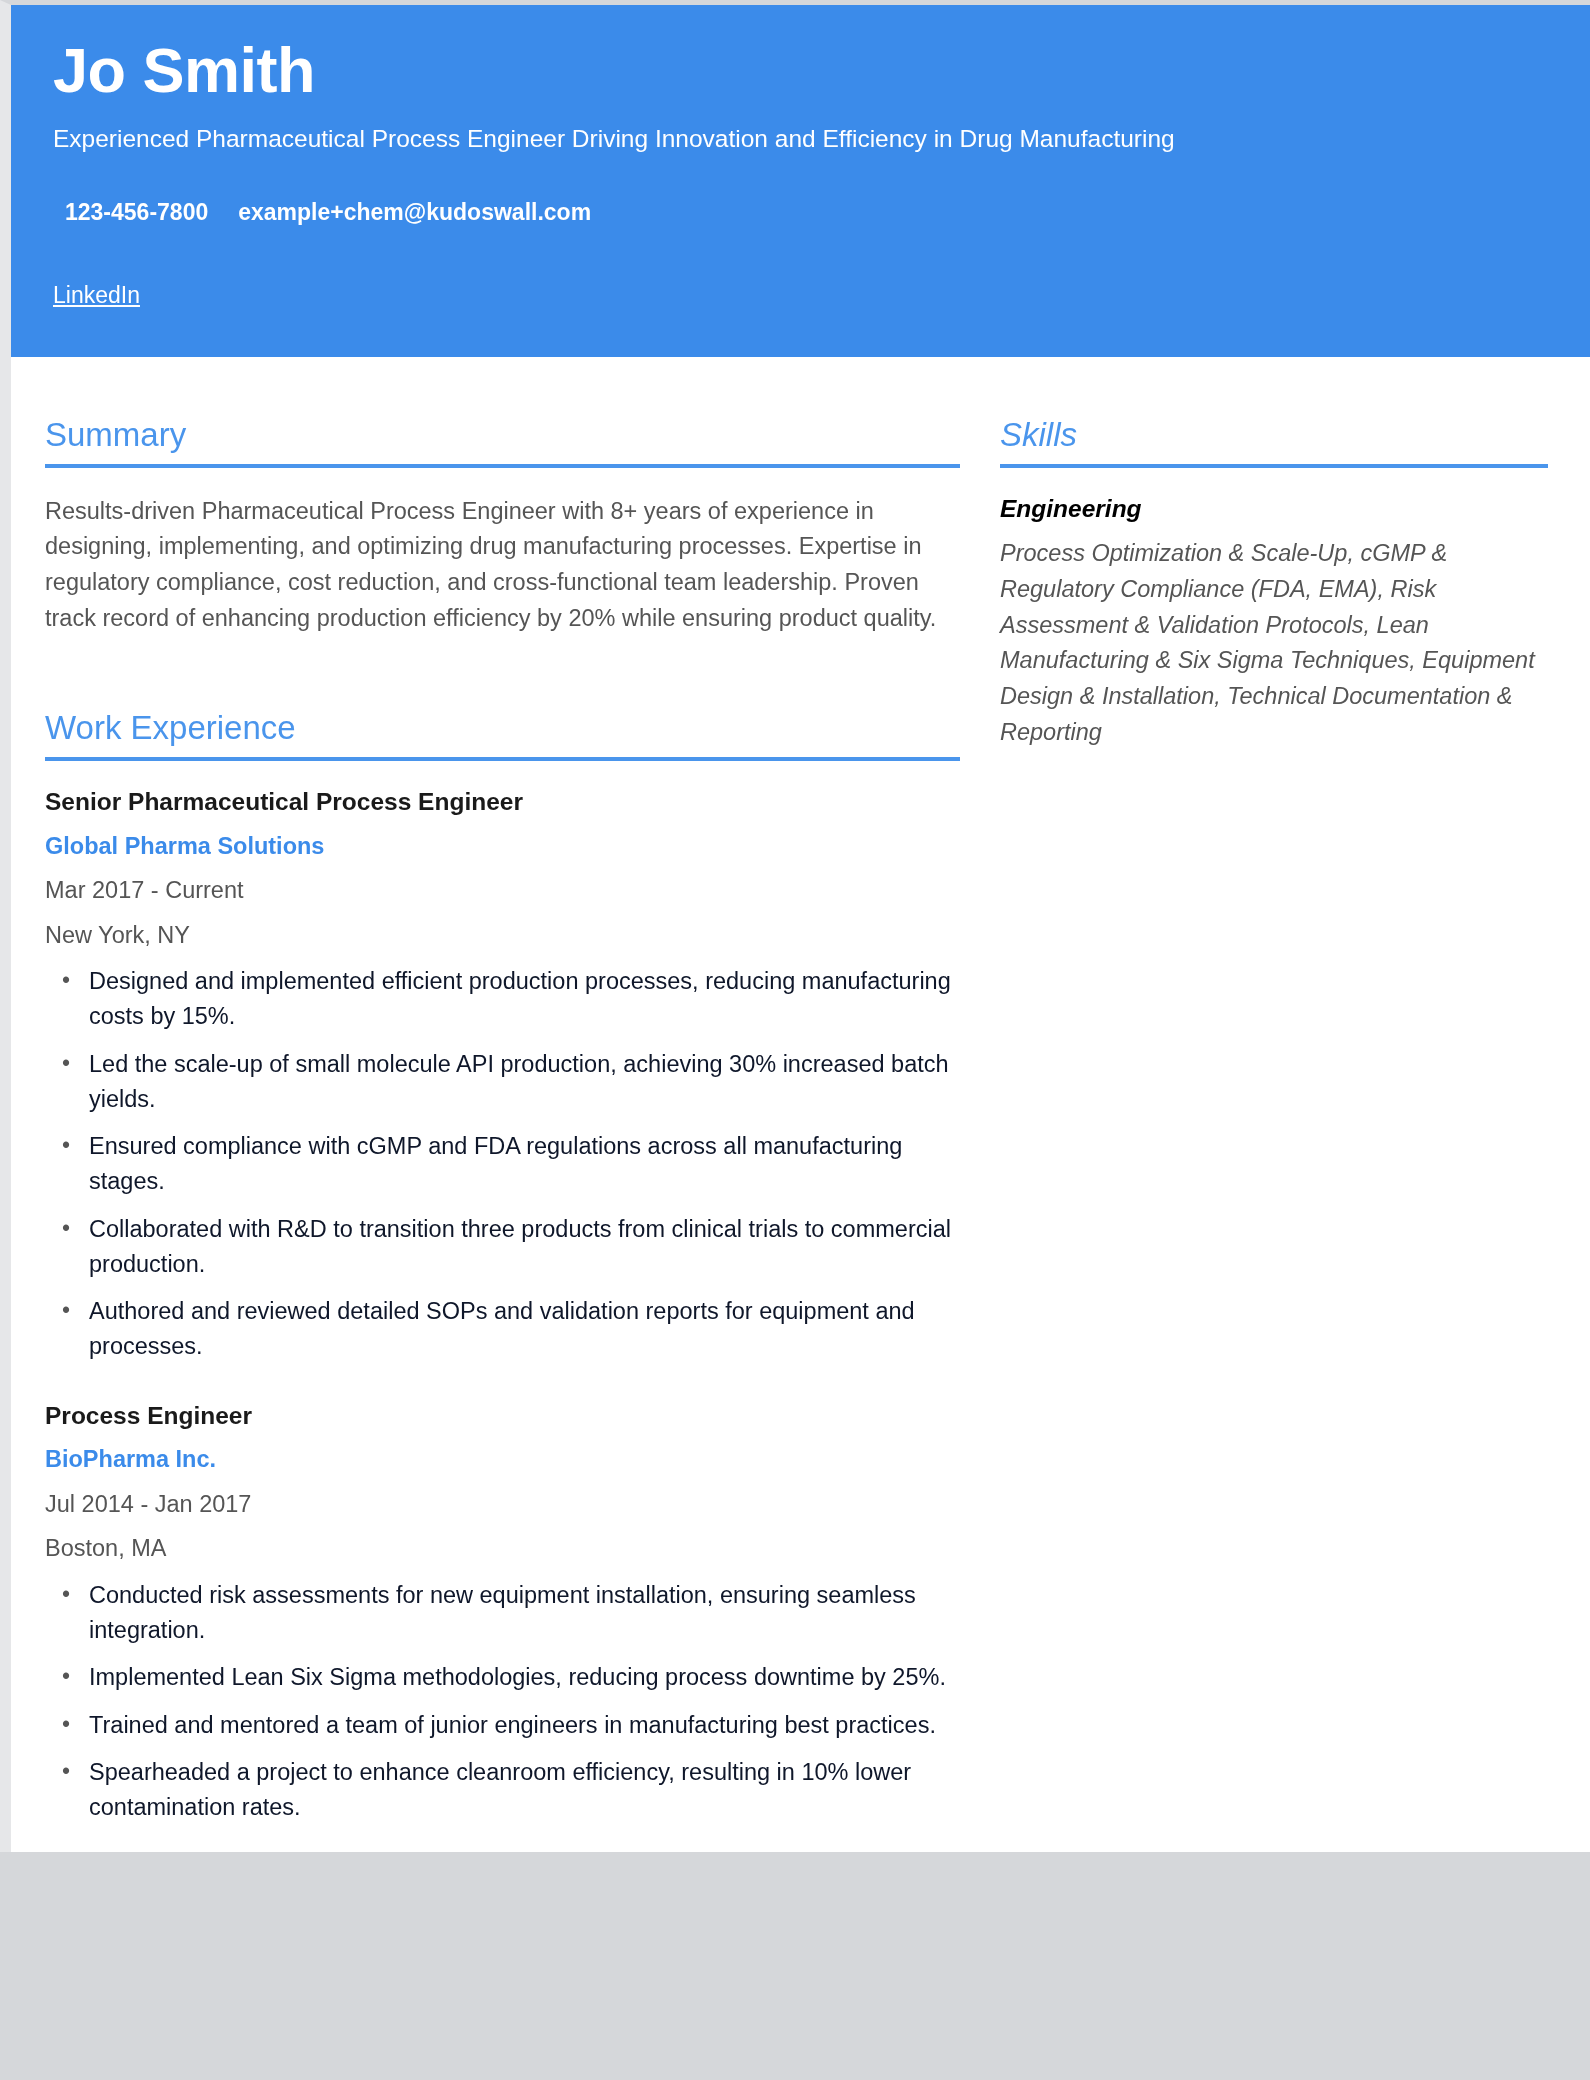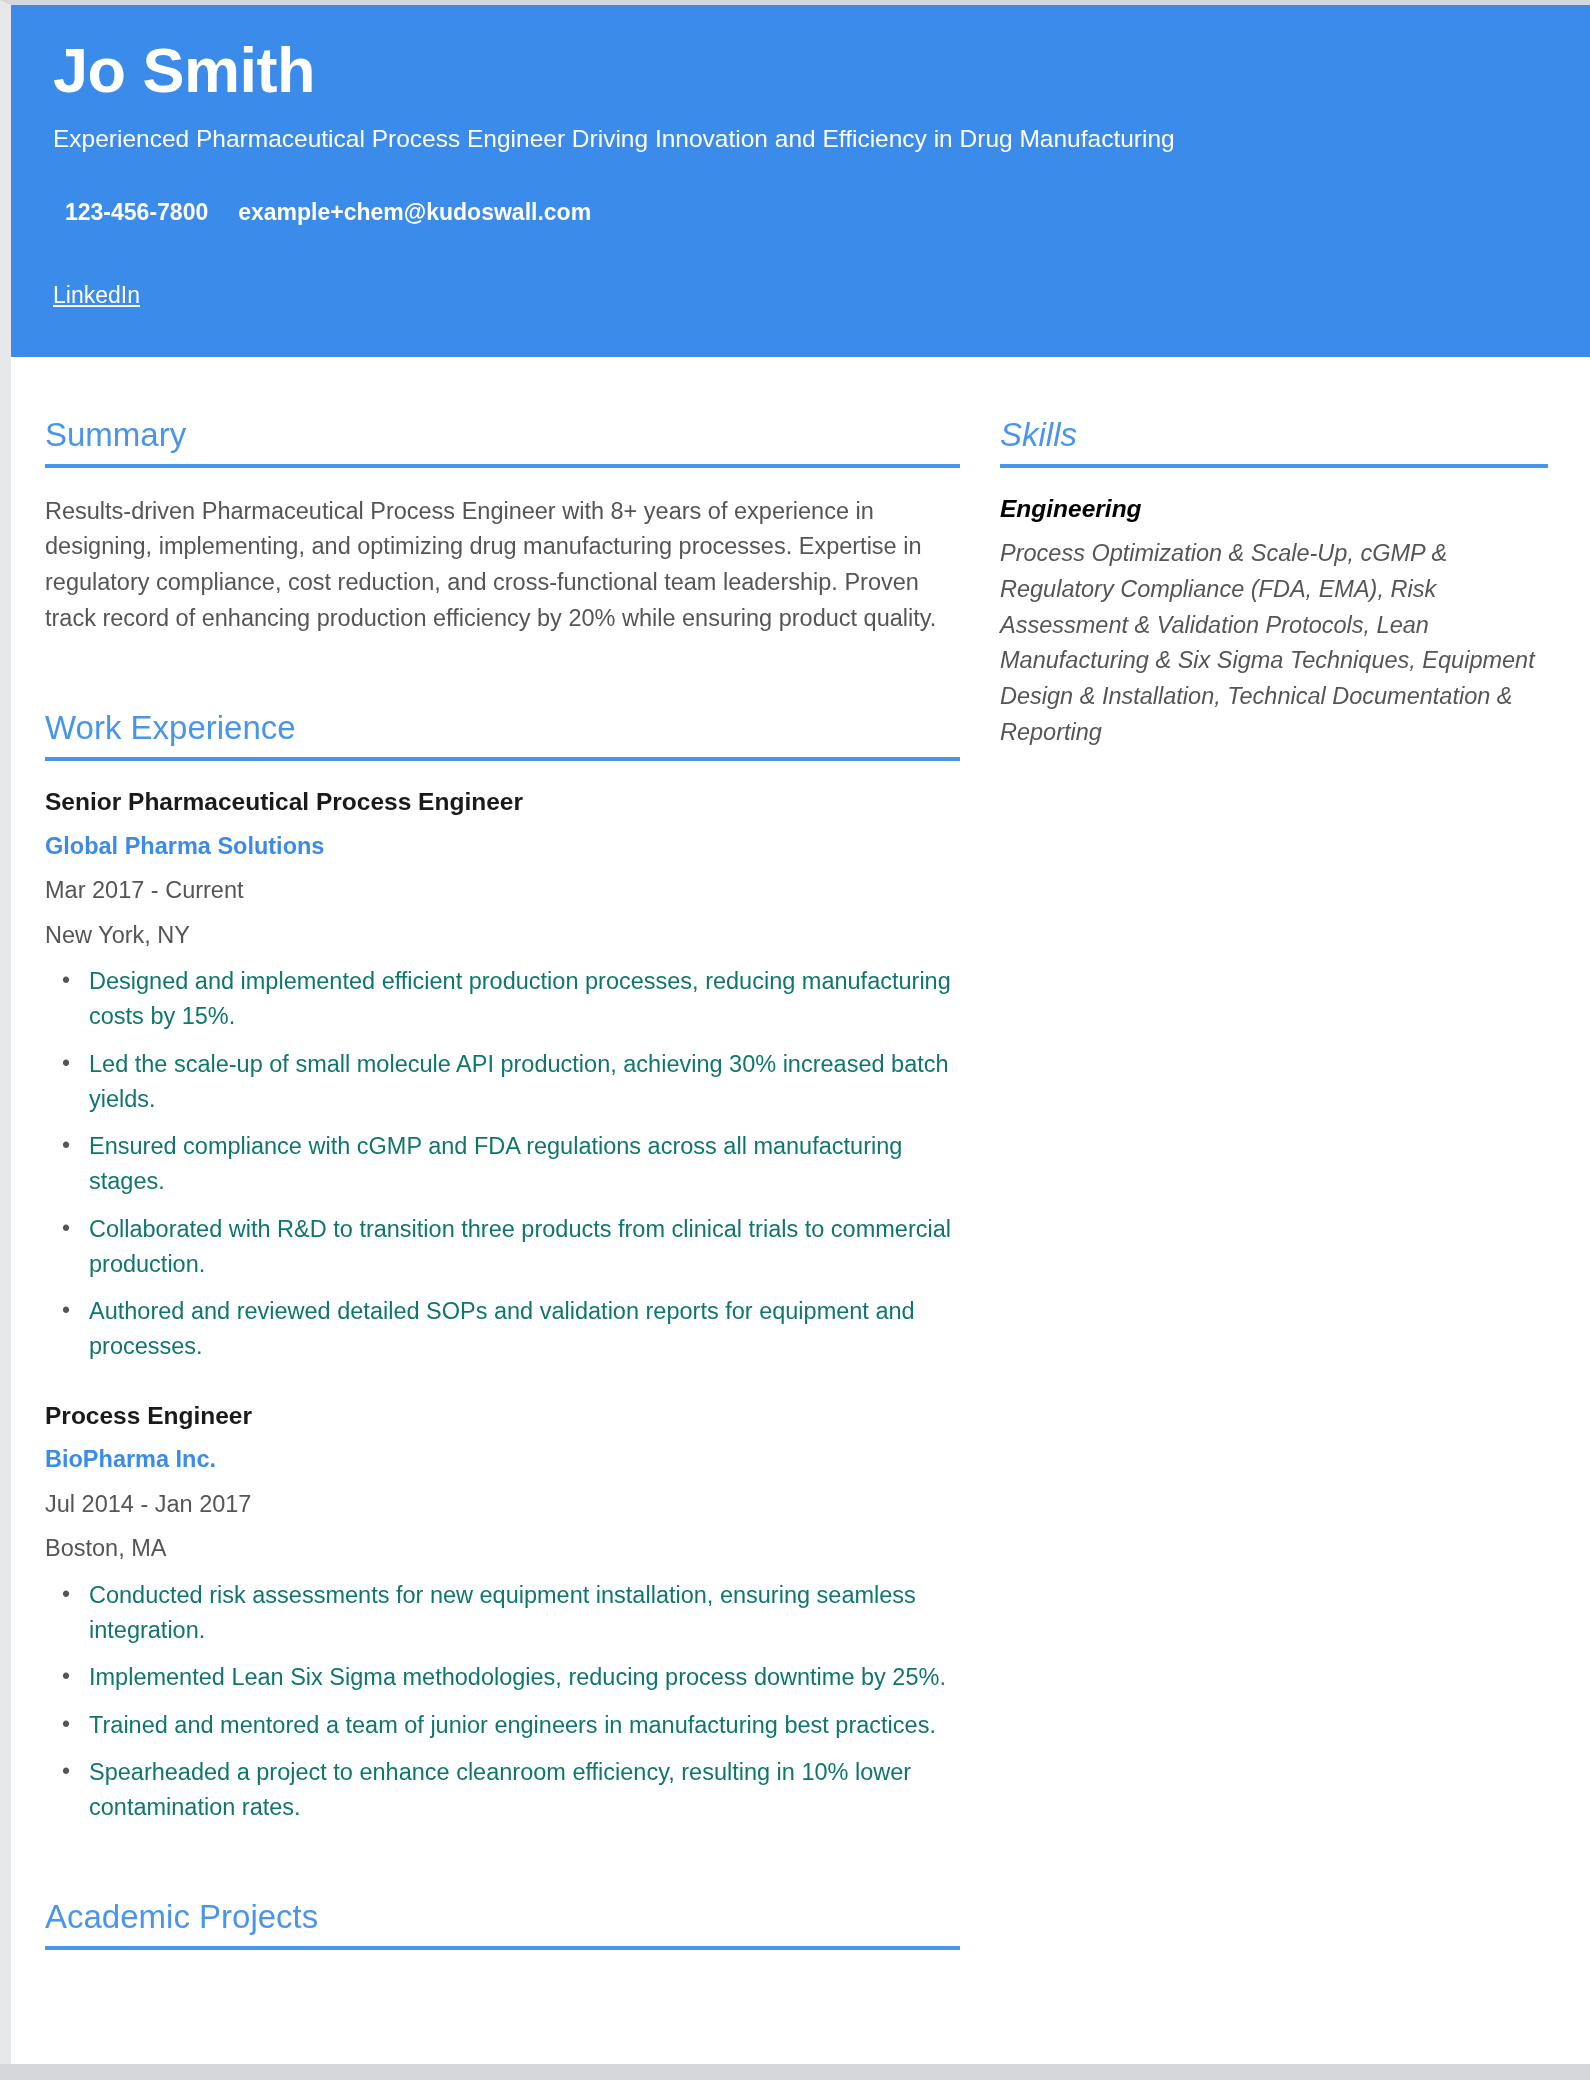--- a/index.html
+++ b/index.html
@@ -7,21 +7,21 @@
     padding: 0;
     background: #d5d7da;
   }
   body {
     font-family: "Liberation Sans", sans-serif;
     -webkit-font-smoothing: antialiased;
   }
   .page {
     position: relative;
     width: 1590px;
-    height: 2064px;
+    height: 1852px;
     background: #ffffff;
     box-sizing: border-box;
     border-left: 11px solid #e6e7e9;
     border-top: 5px solid #d5d7da;
     overflow: hidden;
   }
 
   
   .banner {
     background: #3b8bea;
@@ -131,21 +131,21 @@
   }
   .job-location { margin-bottom: 14px; }
 
   ul.bullets {
     list-style: none;
     margin: 0;
     padding: 0;
   }
   ul.bullets li {
     position: relative;
-    color: #0f766e;
+    color: #0f172a;
     font-size: 23.5px;
     line-height: 1.5;
     padding-left: 44px;
     margin-bottom: 12px;
   }
   ul.bullets li:last-child { margin-bottom: 0; }
   ul.bullets li::before {
     content: "\2022";
     position: absolute;
     left: 17px;

